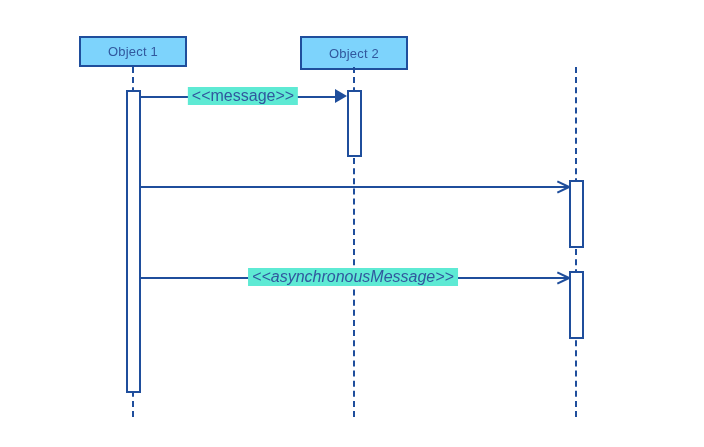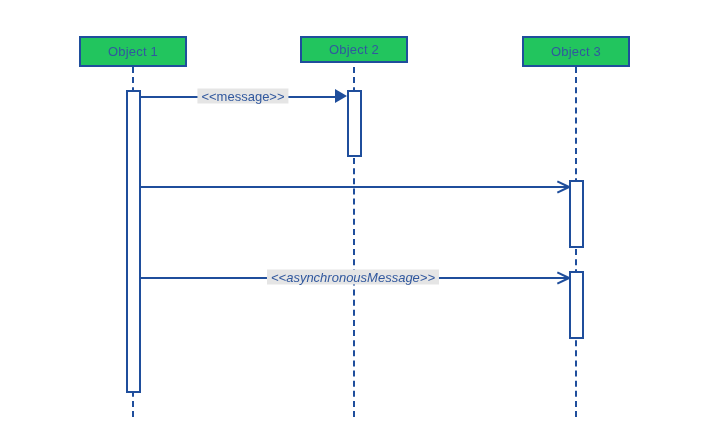--- a/index.html
+++ b/index.html
@@ -9,21 +9,21 @@
     font-family:"Liberation Sans", sans-serif;
     overflow:hidden;
   }
   #diagram{position:relative;width:704px;height:447px;}
 
   
   .obj-box{
     position:absolute;
     box-sizing:border-box;
     border:2px solid #1f4e9c;
-    background:#22c55e;
+    background:#7dd3fc;
     display:flex;align-items:center;justify-content:center;
     color:#31589e;
     font-size:13px;
     letter-spacing:.2px;
     white-space:nowrap;
   }
 
   
   .lifeline{
     position:absolute;
@@ -40,23 +40,23 @@
   }
 
   
   .msg-line{
     position:absolute;
     height:0;
     border-top:2px solid #1f4e9c;
   }
   .msg-label{
     position:absolute;
-    background:#e5e5e5;
+    background:#5eead4;
     color:#31589e;
-    font-size:13px;
+    font-size:16px;
     white-space:nowrap;
     padding:0 4px;
     transform:translate(-50%,-50%);
     text-align:center;
   }
   
   .arrow-solid{
     position:absolute;
     width:0;height:0;
     border-top:7px solid transparent;
@@ -80,25 +80,22 @@
   .arrow-open span.dn{top:8px;transform:rotate(26deg);}
 </style>
 </head>
 <body>
 
 <div id="diagram">
 
   <div class="obj-box" style="left:79px;top:36px;width:108px;height:31px;">
     <span>Object 1</span>
   </div>
-  <div class="obj-box" style="left:300px;top:36px;width:108px;height:27px;">
+  <div class="obj-box" style="left:300px;top:36px;width:108px;height:34px;">
     <span>Object 2</span>
-  </div>
-  <div class="obj-box" style="left:522px;top:36px;width:108px;height:31px;">
-    <span>Object 3</span>
   </div>
 
   <div class="lifeline" style="left:132px;top:67px;height:350px;"></div>
   <div class="lifeline" style="left:353px;top:67px;height:350px;"></div>
   <div class="lifeline" style="left:575px;top:67px;height:350px;"></div>
 
   <div class="activation" style="left:126px;top:90px;width:15px;height:303px;"></div>
   <div class="activation" style="left:347px;top:90px;width:15px;height:67px;"></div>
   <div class="activation" style="left:569px;top:180px;width:15px;height:68px;"></div>
   <div class="activation" style="left:569px;top:271px;width:15px;height:68px;"></div>

